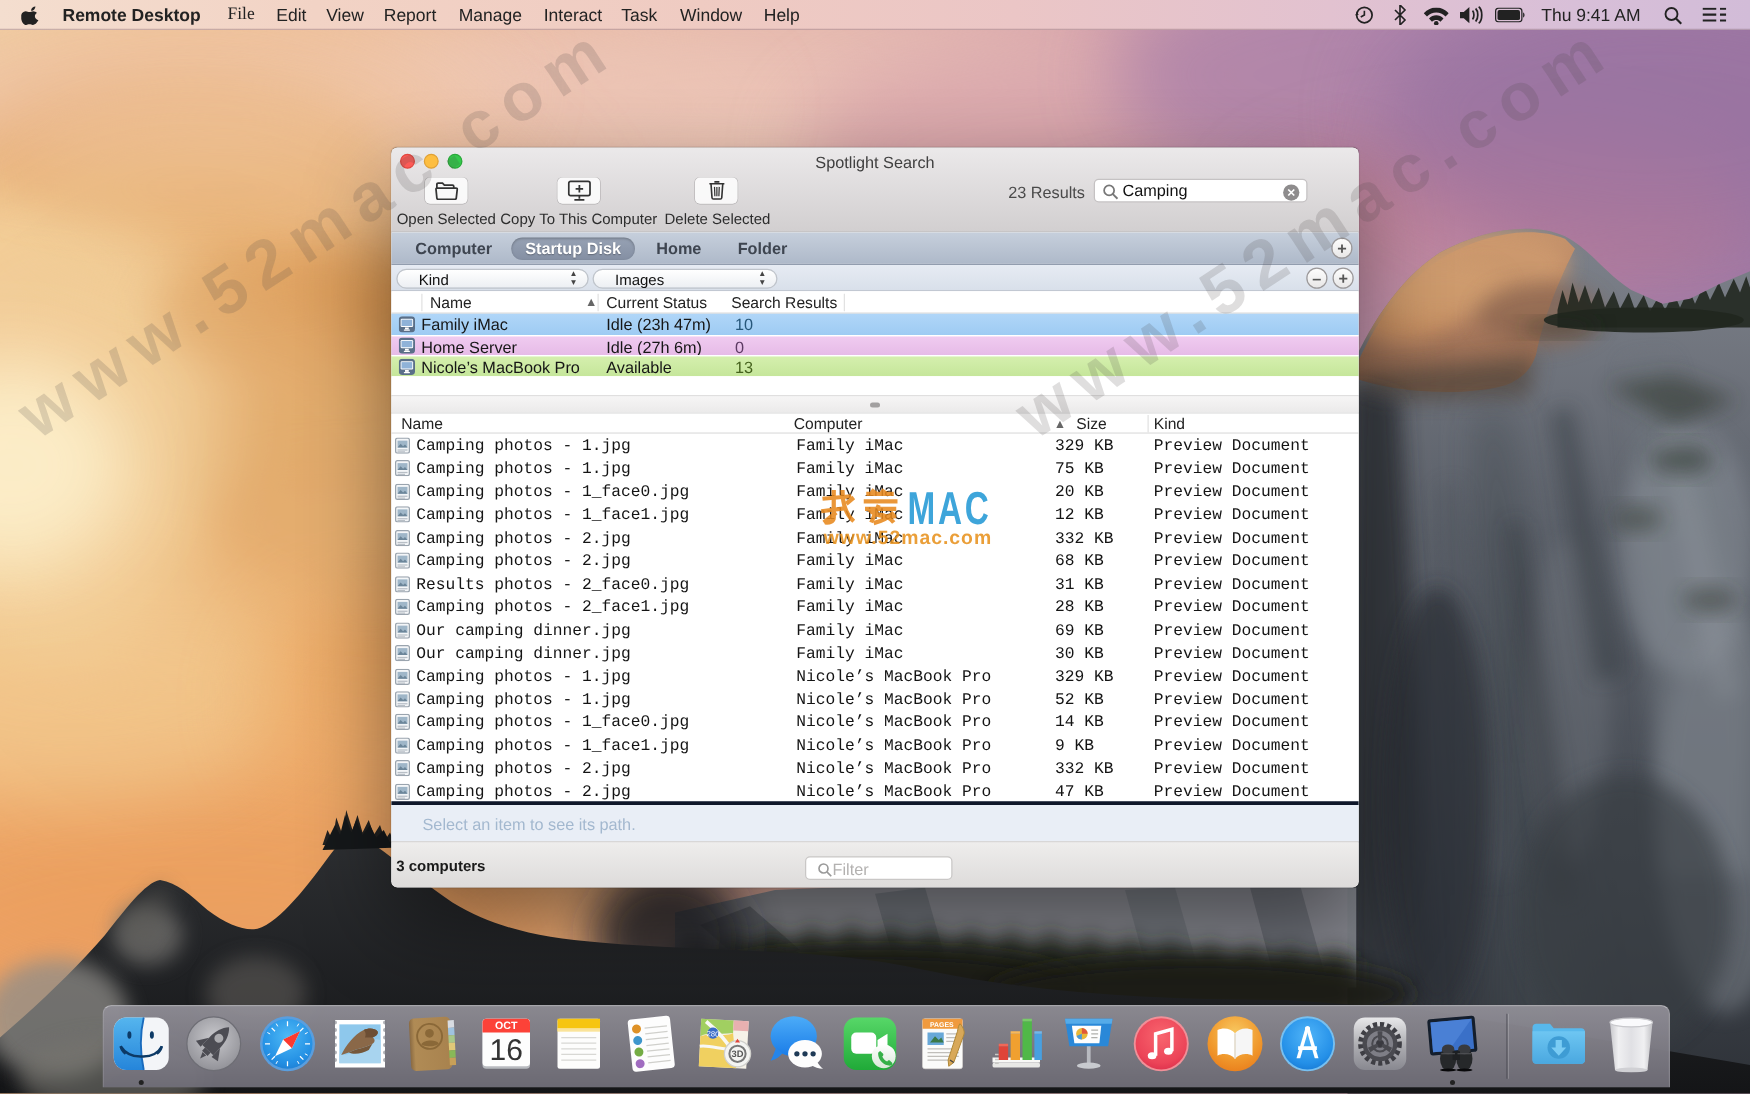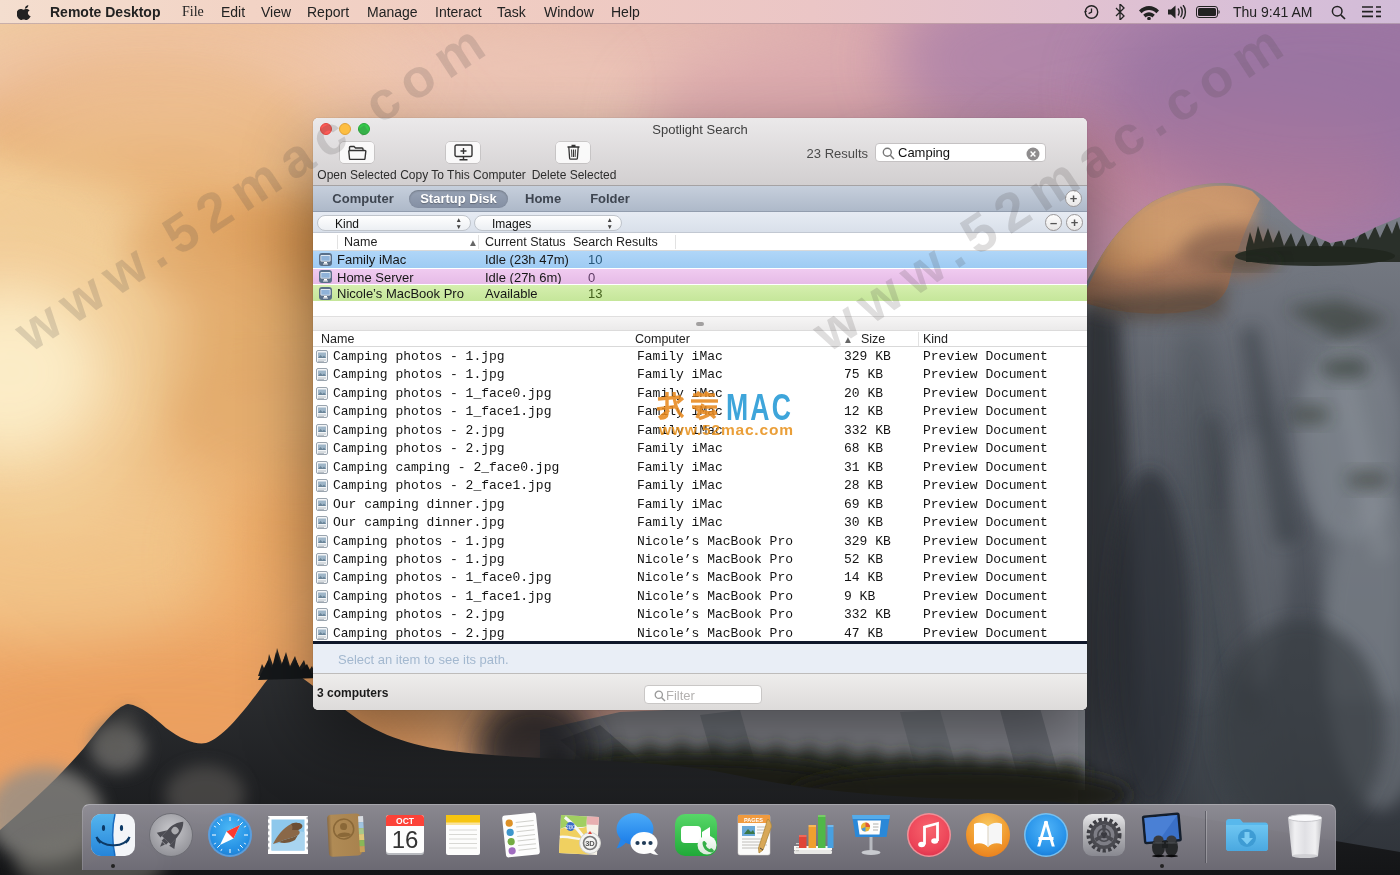--- a/index.html
+++ b/index.html
@@ -317,21 +317,21 @@
           <span class="dtext">Images</span>
           <span class="arr">▲<br>▼</span>
         </div>
 <div class="pcirc" style="left:732px; top:2px;">–</div>
 <div class="pcirc" style="left:753px; top:2px;">+</div>
 </div>
 <div id="hdr1">
 <span class="h1t" style="left:31px;">Name</span>
 <span class="h1t" style="left:155px; color:#666; font-size:10px; top:4px;">▲</span>
 <span class="h1t" style="left:172px;">Current Status</span>
-<span class="h1t" style="left:260px;">Search Results</span>
+<span class="h1t" style="left:272px;">Search Results</span>
 <span class="abs" style="left:24px; top:2px; width:1px; height:14px; background:#e2e2e2;"></span>
 <span class="abs" style="left:165px; top:2px; width:1px; height:14px; background:#e2e2e2;"></span>
 <span class="abs" style="left:362px; top:2px; width:1px; height:14px; background:#e2e2e2;"></span>
 </div>
 <div class="crow" style="top:133px; background:linear-gradient(#b0d6f8,#9ecbf3);">
         <svg class="cicon" width="13" height="13" viewBox="0 0 13 13">
           <rect x="0" y="0" width="13" height="13" rx="3" fill="#5a6f88"></rect>
           <rect x="1.5" y="2" width="10" height="6.5" rx="1" fill="#ffffff"></rect>
           <rect x="2.2" y="2.7" width="8.6" height="5.1" fill="#8fb2d8"></rect>
           <rect x="5" y="9" width="3" height="1.5" fill="#ffffff"></rect>
@@ -457,21 +457,21 @@
           <span class="kd">Preview Document</span>
         </div>
 <div class="r2" style="top:110.70px;">
           <svg class="ficon" width="12" height="13" viewBox="0 0 12 13">
             <rect x="0.5" y="0.5" width="11" height="12" rx="1.5" fill="#f4f6f8" stroke="#9aa4ae" stroke-width="1"></rect>
             <rect x="2" y="2.5" width="8" height="5.5" fill="#9fb6c8"></rect>
             <path d="M2,8 L4.5,5 L6.5,7 L8,5.5 L10,8 Z" fill="#6b8599"></path>
             <rect x="2" y="9.5" width="8" height="1" fill="#b8bfc6"></rect>
             <rect x="2" y="11" width="6" height="1" fill="#b8bfc6"></rect>
           </svg>
-          <span class="nm">Camping camping - 2_face0.jpg</span>
+          <span class="nm">Results photos - 2_face0.jpg</span>
           <span class="cp">Family iMac</span>
           <span class="sz">31 KB</span>
           <span class="kd">Preview Document</span>
         </div>
 <div class="r2" style="top:129.15px;text-align:right;">
           <svg class="ficon" width="12" height="13" viewBox="0 0 12 13">
             <rect x="0.5" y="0.5" width="11" height="12" rx="1.5" fill="#f4f6f8" stroke="#9aa4ae" stroke-width="1"></rect>
             <rect x="2" y="2.5" width="8" height="5.5" fill="#9fb6c8"></rect>
             <path d="M2,8 L4.5,5 L6.5,7 L8,5.5 L10,8 Z" fill="#6b8599"></path>
             <rect x="2" y="9.5" width="8" height="1" fill="#b8bfc6"></rect>

